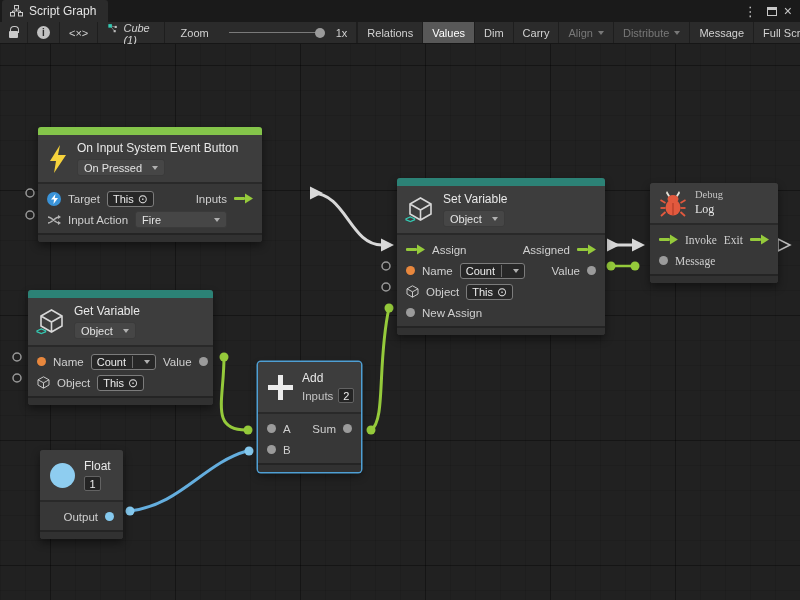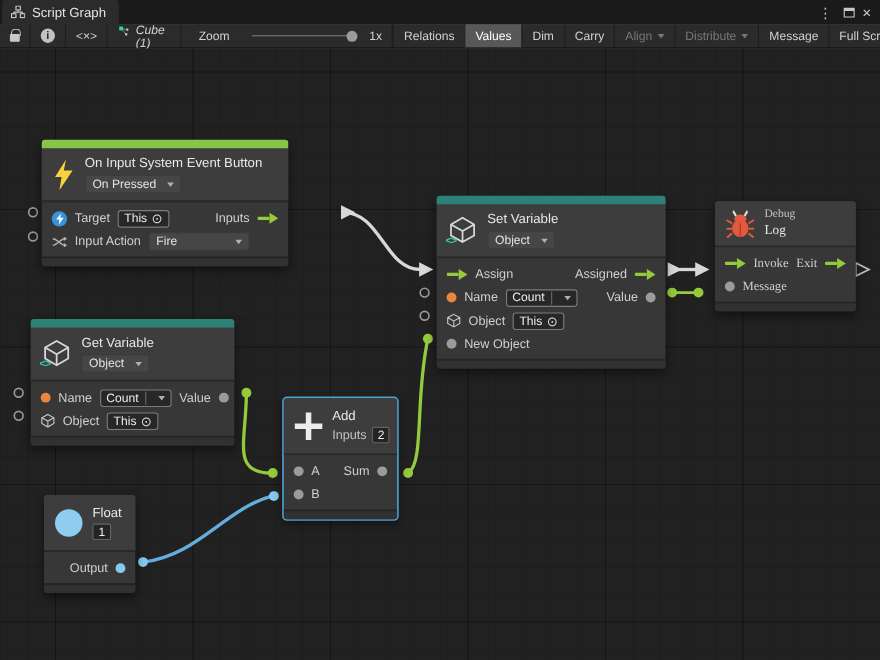--- a/index.html
+++ b/index.html
@@ -295,21 +295,21 @@
             <path d="M6.5,0.8 L12,3.8 L12,9 L6.5,12.2 L1,9 L1,3.8 Z M1,3.8 L6.5,6.8 L12,3.8 M6.5,6.8 L6.5,12.2" fill="none" stroke="#c8c8c8" stroke-width="1"></path>
           </svg>
           <span>Object</span>
           <span class="field">
               <span>This</span>
               <span class="target-glyph">⊙</span>
             </span>
         </div>
         <div class="row">
           <span class="dot dot-gray"></span>
-          <span>New Object</span>
+          <span>New Assign</span>
         </div>
       </div>
       <div class="node-footer"></div>
     </div>
 
     <div class="node" style="left:650px; top:139px; width:128px;font-family:Liberation Serif, serif;">
       <div class="hdr" style="border-radius:3px 3px 0 0;">
         <svg width="26" height="27" viewBox="0 0 26 27">
           <polygon points="7,1 10,6 8.5,7 6,3" fill="#e8e4da"></polygon>
           <polygon points="19,1 16,6 17.5,7 20,3" fill="#e8e4da"></polygon>

